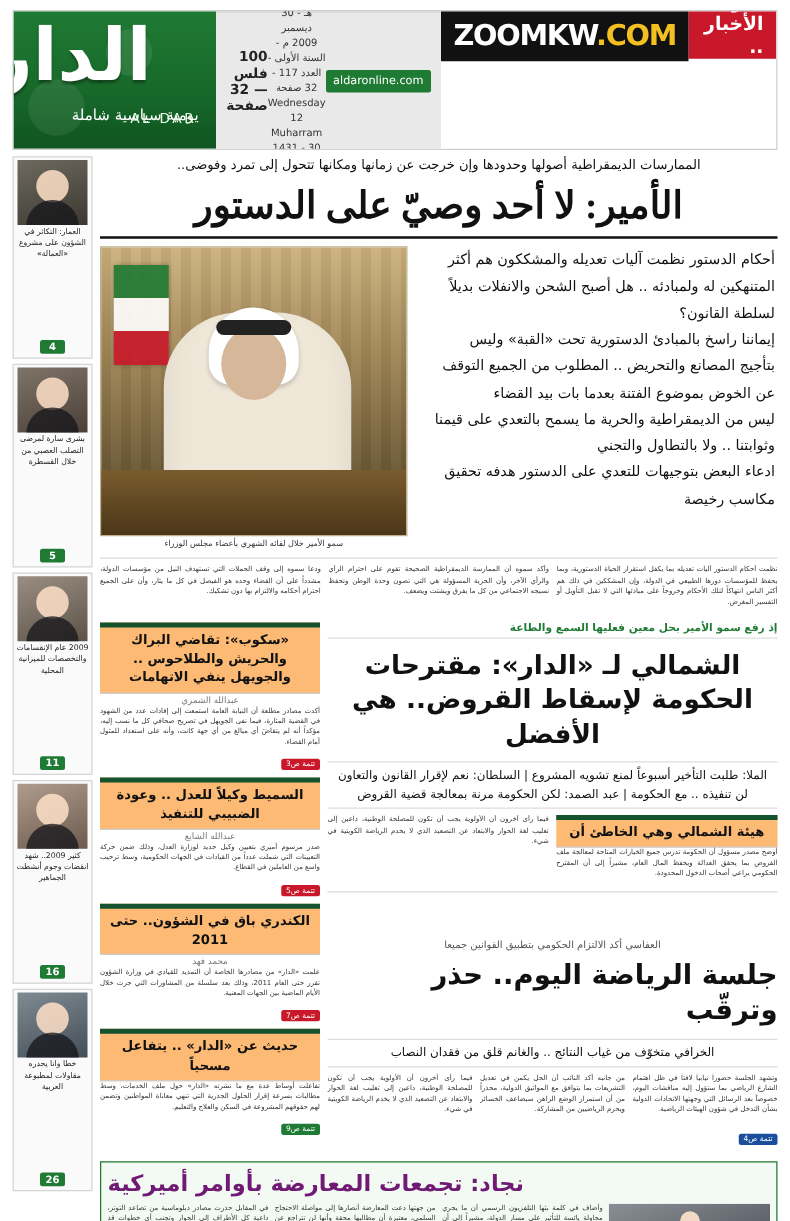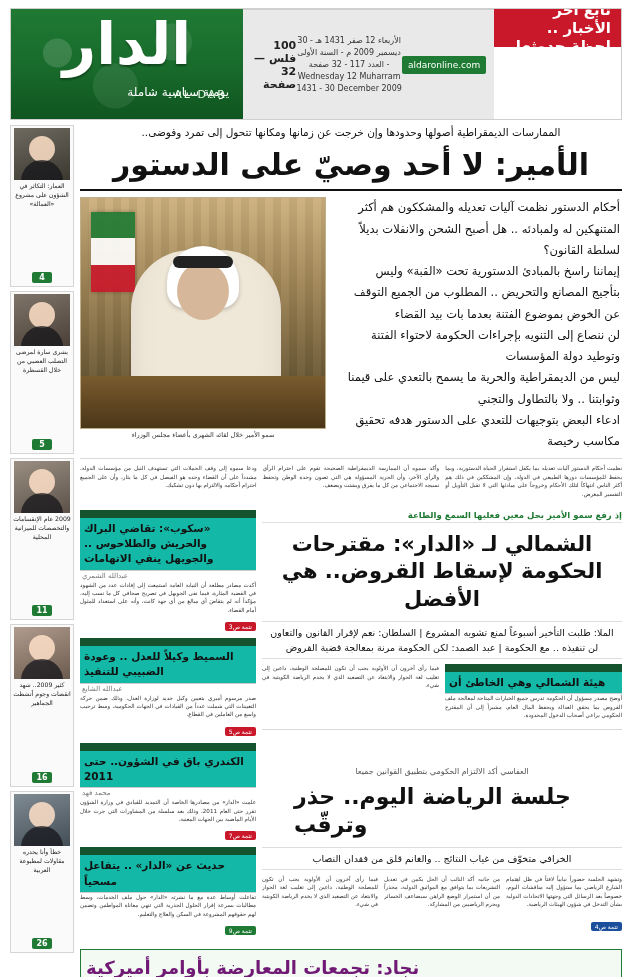--- a/index.html
+++ b/index.html
@@ -194,20 +194,21 @@
   }
   .lead-kicker{
     font-size:10.5px;color:#111;line-height:1.5;text-align:center;
     padding:0 4px 3px 4px;
   }
   .lead-head{
     font-size:30px;font-weight:bold;color:#111;text-align:center;
     line-height:1.25;letter-spacing:-0.5px;
     padding:2px 0 6px 0;
     border-bottom:2px solid #111;
+    font-family:Liberation Serif, serif;
   }
   .lead-row{
     display:flex;flex-direction:row;gap:18px;margin-top:6px;
   }
   .lead-photo-wrap{
     width:246px;flex:0 0 246px;
   }
   .lead-photo{
     width:100%;height:232px;
     background:linear-gradient(180deg,#c8a96f 0%, #a98a52 40%, #6e5a33 100%);
@@ -277,26 +278,26 @@
     display:flex;flex-direction:row;gap:6px;margin-top:6px;
   }
   .mid-right{
     width:176px;flex:0 0 176px;
     display:flex;flex-direction:column;gap:5px;
   }
   .mid-left{
     flex:1 1 auto;display:flex;flex-direction:column;gap:5px;
   }
   .boxhead{
-    background:#14b8a6;border-top:8px solid #14532d;border-bottom:1px solid #ccc;
-    font-size:10.5px;font-weight:bold;color:#111;text-align:left;
+    background:#fdba74;border-top:4px solid #14532d;border-bottom:1px solid #ccc;
+    font-size:10.5px;font-weight:bold;color:#111;text-align:center;
     padding:3px 4px;line-height:1.45;
   }
   .byline{
-    font-size:7px;color:#777;text-align:left;padding:1px 2px;
+    font-size:7px;color:#777;text-align:center;padding:1px 2px;
   }
   .smalltext{
     font-size:5.6px;line-height:1.5;color:#333;text-align:justify;
     max-height:74px;overflow:hidden;
   }
   .tag{
     display:inline-block;background:#c9182a;color:#fff;
     font-size:6px;padding:1px 4px;border-radius:2px;
   }
   .tag.blue{background:#1b4f9c;}
@@ -308,21 +309,21 @@
   }
   .headline-2{
     font-size:21px;font-weight:bold;text-align:center;line-height:1.3;
     color:#111;padding:3px 0;
   }
   .subline{
     font-size:9.5px;text-align:center;color:#111;line-height:1.6;
     border-top:1px solid #ddd;border-bottom:1px solid #ddd;padding:3px 2px;
   }
   .headline-3{
-    font-size:22px;font-weight:bold;text-align:left;line-height:1.3;color:#111;
+    font-size:22px;font-weight:bold;text-align:right;line-height:1.3;color:#111;
     padding:2px 0;
     margin-left:32px;
   }
   .kicker-sm{
     font-size:8px;color:#555;text-align:center;margin-top:28px;
   }
   .twocol{
     display:flex;gap:6px;
   }
   .twocol .c{flex:1 1 0;}
@@ -364,20 +365,25 @@
 </head>
 <body>
 
 <div class="page">
 
   <div class="masthead">
 
     <div class="mast-left">
       <div class="ad-strip">
         <span>تابع آخر الأخبار .. لحظة حدوثها</span>
+      </div>
+      <div class="zoom-strip">
+        <span class="zm">
+          <span>ZOOMKW</span><span class="dot">.COM</span>
+        </span>
       </div>
       <div class="mast-bottom">
         <span class="site-chip">aldaronline.com</span>
         <span class="mast-meta">
           <span>الأربعاء 12 صفر 1431 هـ - 30 ديسمبر 2009 م - السنة الأولى - العدد 117 - 32 صفحة</span><br>
           <span>Wednesday 12 Muharram 1431 - 30 December 2009</span>
         </span>
         <span class="mast-price">
           <span>100 فلس</span> — <span>32 صفحة</span>
         </span>
@@ -396,21 +402,20 @@
     <div class="cols">
 
       <div class="lead">
         <div class="lead-kicker">الممارسات الديمقراطية أصولها وحدودها وإن خرجت عن زمانها ومكانها تتحول إلى تمرد وفوضى..</div>
         <div class="lead-head">الأمير: لا أحد وصيّ على الدستور</div>
 
         <div class="lead-row">
           <div class="lead-bullets">
             <span class="b">أحكام الدستور نظمت آليات تعديله والمشككون هم أكثر المتنهكين له ولمبادئه .. هل أصبح الشحن والانفلات بديلاً لسلطة القانون؟</span>
             <span class="b">إيماننا راسخ بالمبادئ الدستورية تحت «القبة» وليس بتأجيج المصانع والتحريض .. المطلوب من الجميع التوقف عن الخوض بموضوع الفتنة بعدما بات بيد القضاء</span>
-            <span class="b">لن ننصاع إلى التنويه بإجراءات الحكومة لاحتواء الفتنة وتوطيد دولة المؤسسات</span>
             <span class="b">ليس من الديمقراطية والحرية ما يسمح بالتعدي على قيمنا وثوابتنا .. ولا بالتطاول والتجني</span>
             <span class="b">ادعاء البعض بتوجيهات للتعدي على الدستور هدفه تحقيق مكاسب رخيصة</span>
           </div>
 
           <div class="lead-photo-wrap">
             <div class="lead-photo">
               <div class="wall"></div>
               <div class="flag"></div>
               <div class="man"></div>
               <div class="ghutra"></div>

